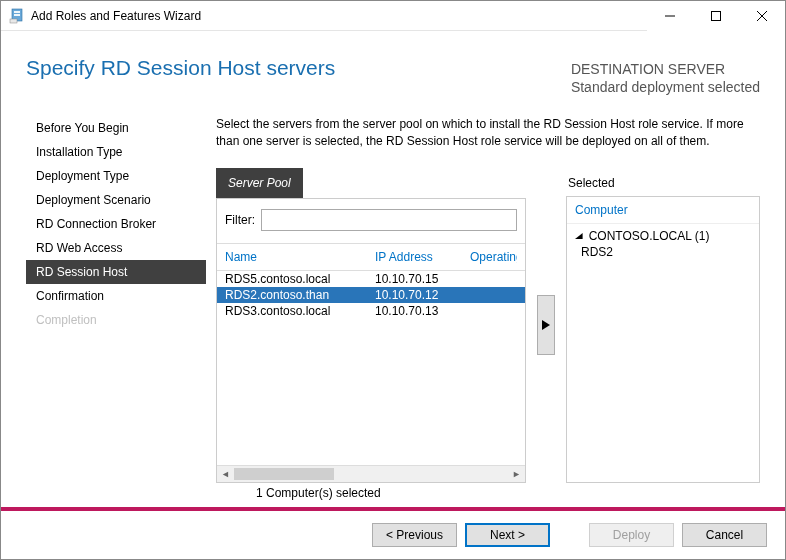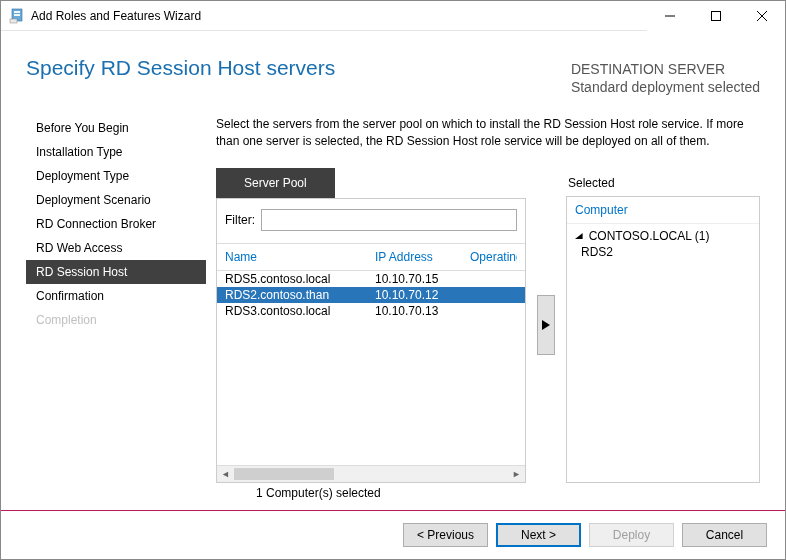--- a/index.html
+++ b/index.html
@@ -97,21 +97,22 @@
     line-height:1.4;
     margin-bottom:18px;
   }
 
   
   .tabbar { display:flex; }
   .tab {
     background:#3f3f3f;
     color:#fff;
     font-size:12px;
-    padding:8px 28px;
+    padding:8px 12px;
+    font-style:italic;
   }
 
   
   .panels {
     display:flex;
     align-items:stretch;
     gap:0;
   }
 
   
@@ -254,38 +255,39 @@
   .status-gap { width:40px; }
 
   
   .button-row {
     position:absolute;
     bottom:0; left:0; right:0;
     display:flex;
     justify-content:flex-end;
     padding:12px 18px;
     gap:8px;
-    border-top:1px solid #be185d;
+    border-top:4px solid #be185d;
     background:#fff;
   }
   .btn {
     min-width:85px;
     height:24px;
     font:inherit;
     border:1px solid #adadad;
     background:#e1e1e1;
     padding:0 10px;
   }
   .btn.default {
     border:2px solid #0173c7;
   }
   .btn:disabled {
     color:#a0a0a0;
     border-color:#d0d0d0;
     background:#efefef;
+    margin-left:31px;
   }
 </style>
 </head>
 <body>
 
 <div class="titlebar">
   <span class="app-icon">
     <svg viewBox="0 0 16 16" width="16" height="16">
       <rect x="3" y="1" width="10" height="12" fill="#6aa8d8" stroke="#2b6fa5" stroke-width="0.6"></rect>
       <rect x="5" y="3" width="6" height="2" fill="#fff" opacity="0.9"></rect>

